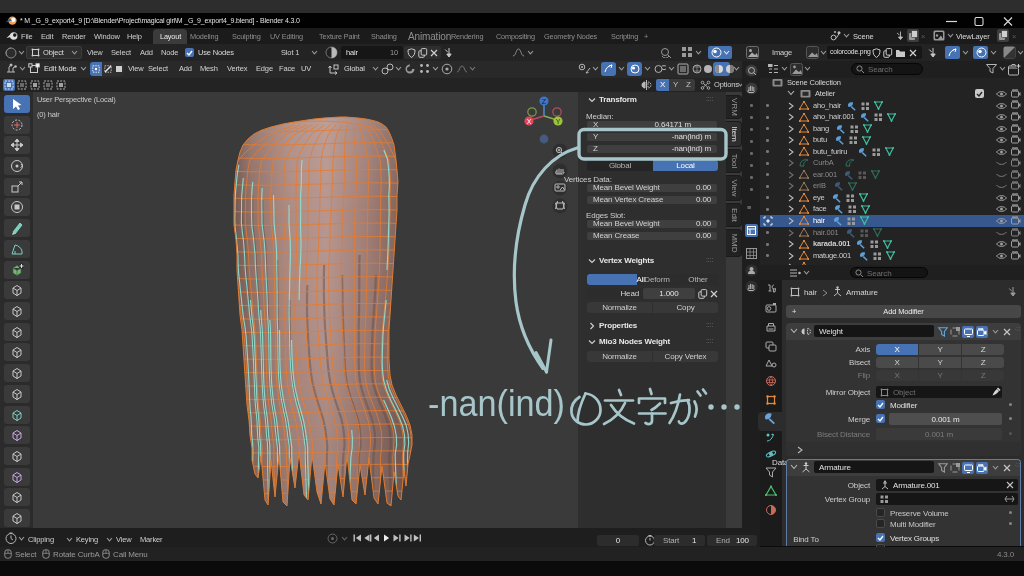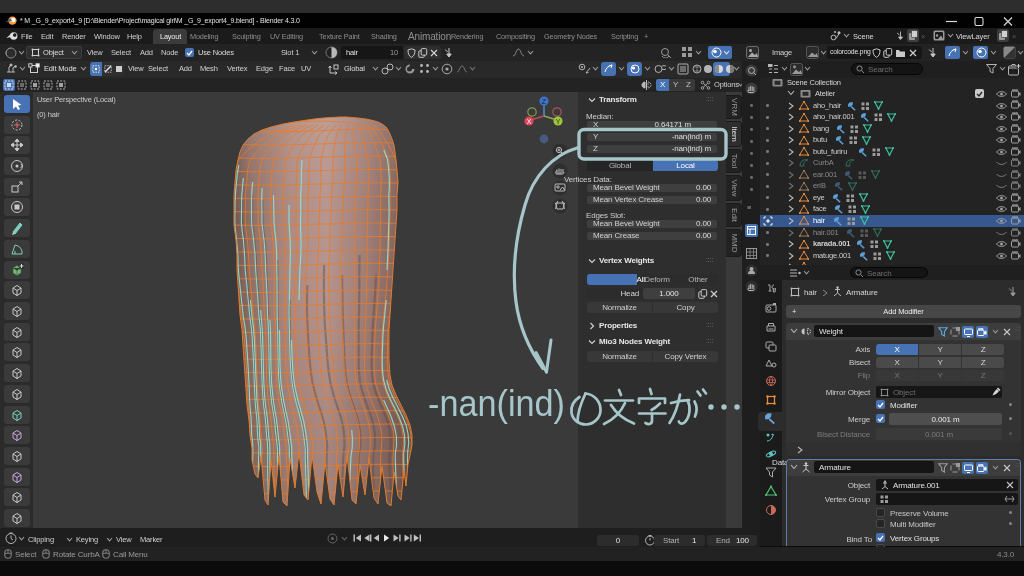--- a/index.html
+++ b/index.html
@@ -1621,21 +1621,21 @@
   </svg>
 <svg class="ab" style="left:1004px;top:495px" width="11" height="8">
     <path d="M3 1 L1 4 L3 7 M8 1 L10 4 L8 7 M1 4 h9" stroke="#9a9a9a" fill="none"></path>
   </svg>
 <div class="ab" style="left:876px;top:508px;width:9px;height:9px;background:#252525;border-radius:2px;border:1px solid #4a4a4a"></div>
 <div class="tx" style="left:890px;top:510px;font-size:8px;line-height:8px;color:#c8c8c8;">Preserve Volume</div>
 <div class="dot" style="left:1009px;top:511px"></div>
 <div class="ab" style="left:876px;top:519px;width:9px;height:9px;background:#252525;border-radius:2px;border:1px solid #4a4a4a"></div>
 <div class="tx" style="left:890px;top:521px;font-size:8px;line-height:8px;color:#c8c8c8;">Multi Modifier</div>
 <div class="dot" style="left:1009px;top:522px"></div>
-<div class="tx" style="left:740px;top:536px;width:132px;text-align:right;font-size:8px;color:#cdcdcd">Bind To</div>
+<div class="tx" style="left:740px;top:536px;width:132px;text-align:center;font-size:8px;color:#cdcdcd">Bind To</div>
 <div class="ab" style="left:876px;top:533px;width:9px;height:9px;background:#4772b3;border-radius:2px"></div>
 <svg class="ab" style="left:877px;top:535px" width="7" height="6">
     <path d="M1 3 L3 5 L6 1" stroke="#fff" stroke-width="1.3" fill="none"></path>
   </svg>
 <div class="tx" style="left:890px;top:535px;font-size:8px;line-height:8px;color:#e0e0e0;">Vertex Groups</div>
 <div class="ab" style="left:876px;top:544px;width:9px;height:9px;background:#252525;border-radius:2px;border:1px solid #4a4a4a"></div>
 <div class="tx" style="left:890px;top:546px;font-size:8px;line-height:8px;color:#c8c8c8;">Bone Envelopes</div>
 <div class="ab" style="left:0px;top:528px;width:760px;height:19px;background:#1e1e1e"></div>
 <svg class="ab" style="left:5px;top:532px" width="12" height="12">
     <circle cx="6" cy="6.5" r="5" fill="none" stroke="#b5b5b5"></circle>

